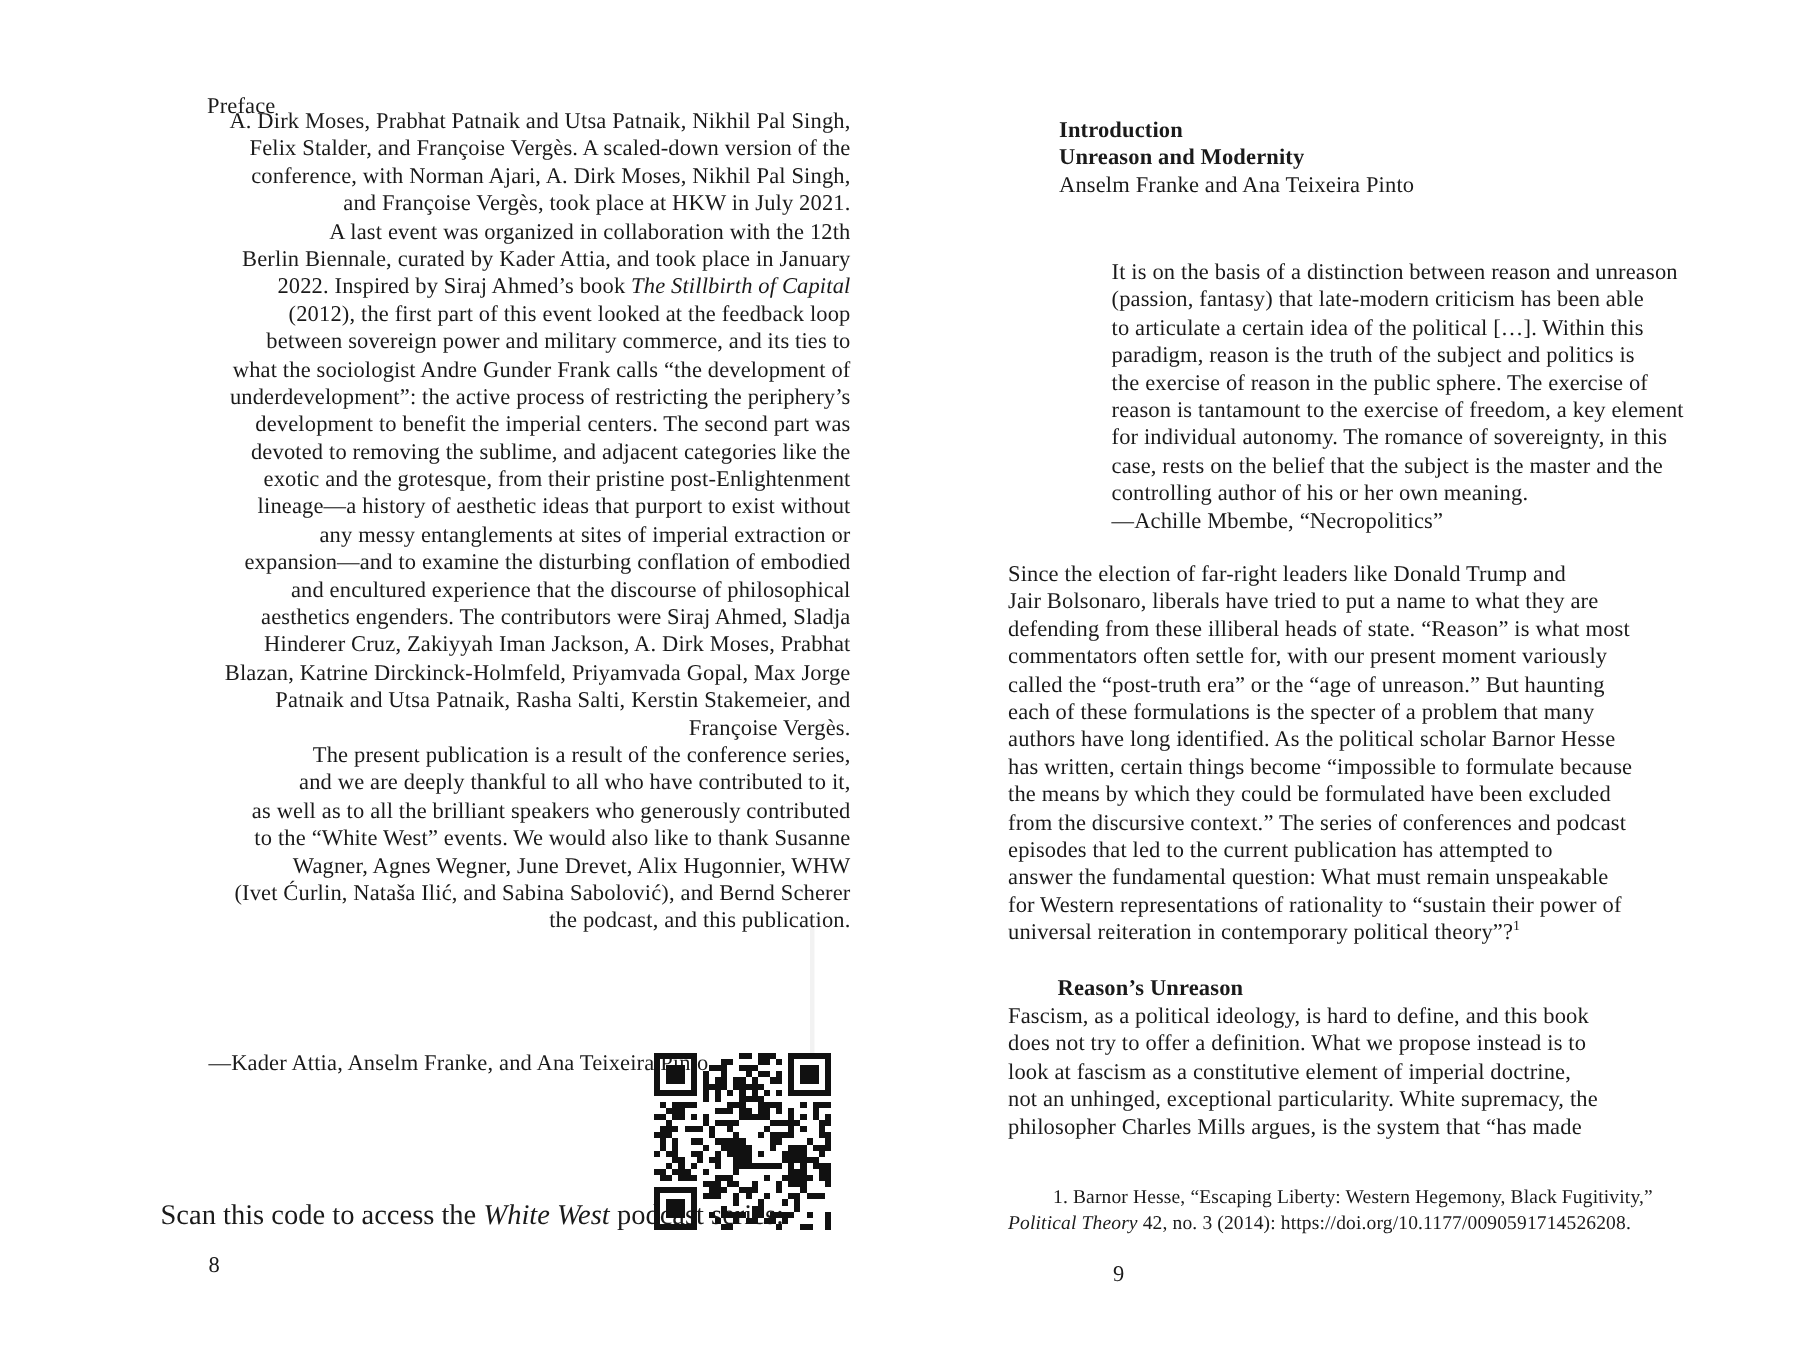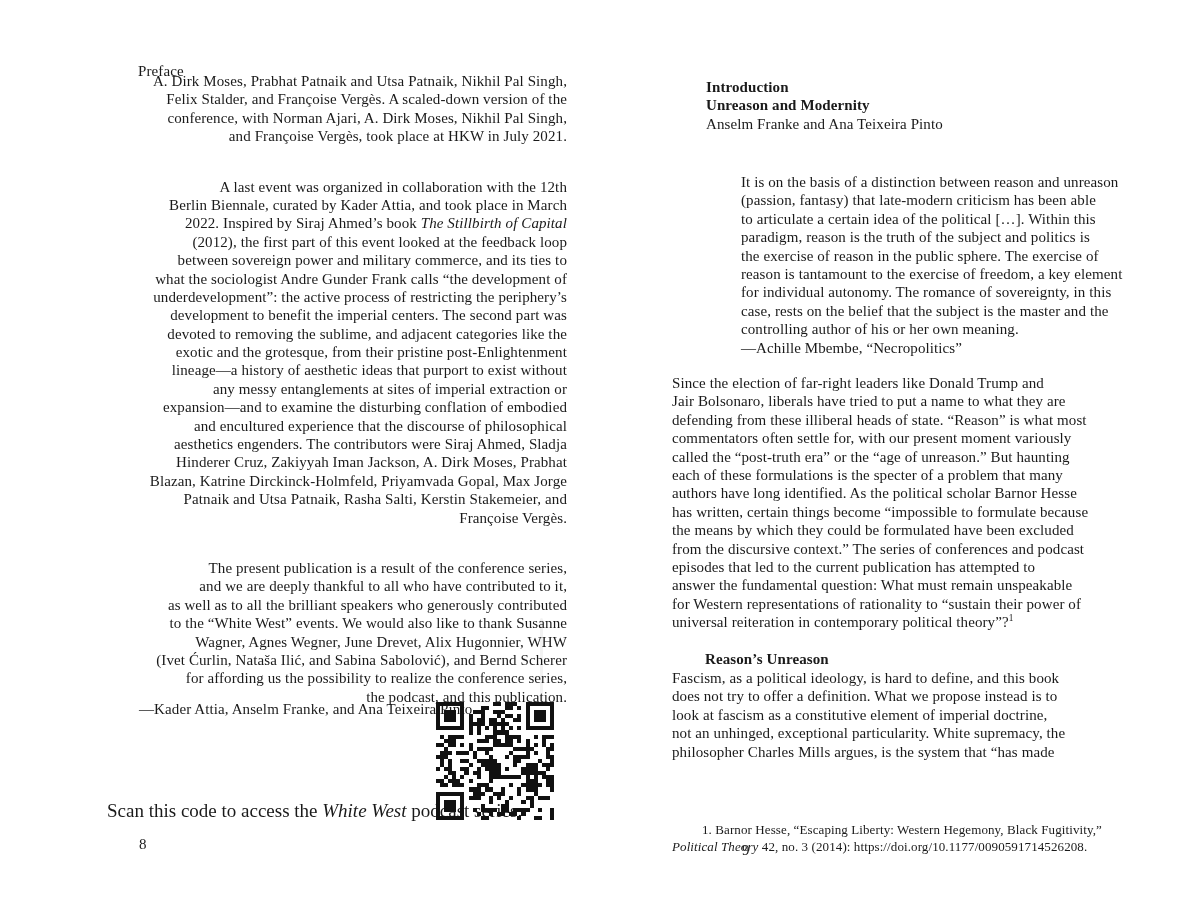--- a/index.html
+++ b/index.html
@@ -16,21 +16,21 @@
     color: #1a1a1a;
   }
   .abs { position: absolute; }
   .line {
     white-space: pre;
     font-size: 15px;
     line-height: 18.4px;
     height: 18.4px;
     letter-spacing: 0.1px;
   }
-  .line.indent { padding-left: 33px; margin-top: 32px; }
+  .line.indent { padding-left: 33px; }
   .bold { font-weight: bold; }
   sup {
     font-size: 0.62em;
     vertical-align: super;
     line-height: 0;
   }
   i { font-style: italic; }
   .caption-line {
     font-size: 19px;
     line-height: 16px;
@@ -60,21 +60,21 @@
 <div class="abs" style="left:0; top:0; width:600px; height:900px;">
 
   <div class="abs line" style="left:138px; top:30px;margin-top:32px;">Preface</div>
 
   <div class="abs" style="left:77px; top:72px; width:490px;text-align:right;">
       <div class="line">A. Dirk Moses, Prabhat Patnaik and Utsa Patnaik, Nikhil Pal Singh,</div>
       <div class="line">Felix Stalder, and Françoise Vergès. A scaled-down version of the</div>
       <div class="line">conference, with Norman Ajari, A. Dirk Moses, Nikhil Pal Singh,</div>
       <div class="line">and Françoise Vergès, took place at HKW in July 2021.</div>
       <div class="line indent">A last event was organized in collaboration with the 12th</div>
-      <div class="line">Berlin Biennale, curated by Kader Attia, and took place in March</div>
+      <div class="line">Berlin Biennale, curated by Kader Attia, and took place in January</div>
       <div class="line">2022. Inspired by Siraj Ahmed’s book <i>The Stillbirth of Capital</i></div>
       <div class="line">(2012), the first part of this event looked at the feedback loop</div>
       <div class="line">between sovereign power and military commerce, and its ties to</div>
       <div class="line">what the sociologist Andre Gunder Frank calls “the development of</div>
       <div class="line">underdevelopment”: the active process of restricting the periphery’s</div>
       <div class="line">development to benefit the imperial centers. The second part was</div>
       <div class="line">devoted to removing the sublime, and adjacent categories like the</div>
       <div class="line">exotic and the grotesque, from their pristine post-Enlightenment</div>
       <div class="line">lineage—a history of aesthetic ideas that purport to exist without</div>
       <div class="line">any messy entanglements at sites of imperial extraction or</div>
@@ -84,21 +84,20 @@
       <div class="line">Hinderer Cruz, Zakiyyah Iman Jackson, A. Dirk Moses, Prabhat</div>
       <div class="line">Blazan, Katrine Dirckinck-Holmfeld, Priyamvada Gopal, Max Jorge</div>
       <div class="line">Patnaik and Utsa Patnaik, Rasha Salti, Kerstin Stakemeier, and</div>
       <div class="line">Françoise Vergès.</div>
       <div class="line indent">The present publication is a result of the conference series,</div>
       <div class="line">and we are deeply thankful to all who have contributed to it,</div>
       <div class="line">as well as to all the brilliant speakers who generously contributed</div>
       <div class="line">to the “White West” events. We would also like to thank Susanne</div>
       <div class="line">Wagner, Agnes Wegner, June Drevet, Alix Hugonnier, WHW</div>
       <div class="line">(Ivet Ćurlin, Nataša Ilić, and Sabina Sabolović), and Bernd Scherer</div>
-      <div class="line">for affording us the possibility to realize the conference series,</div>
       <div class="line">the podcast, and this publication.</div>
     </div>
 
   <div class="abs line" style="left:108px; top:700px;margin-left:31px;">—Kader Attia, Anselm Franke, and Ana Teixeira Pinto</div>
 
   <div class="abs caption-line" style="left:107px; top:803px;"><span>Scan this code to access the </span><i>White West</i><span> podcast series:</span></div>
 
   <div class="abs qr-box" style="left:436px; top:702px; width:118px; height:118px;">
     <svg id="qr-svg" width="118" height="118" viewBox="0 0 29 29" shape-rendering="crispEdges" fill="#111111">
         <rect x="0" y="0" width="1" height="1"></rect>

